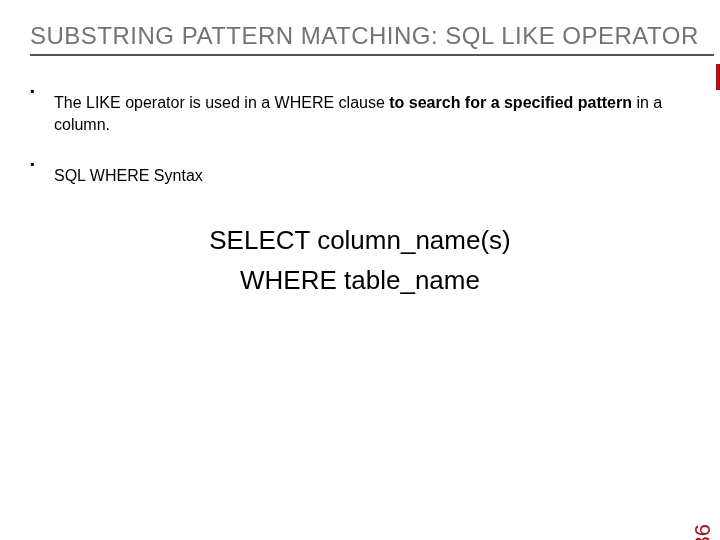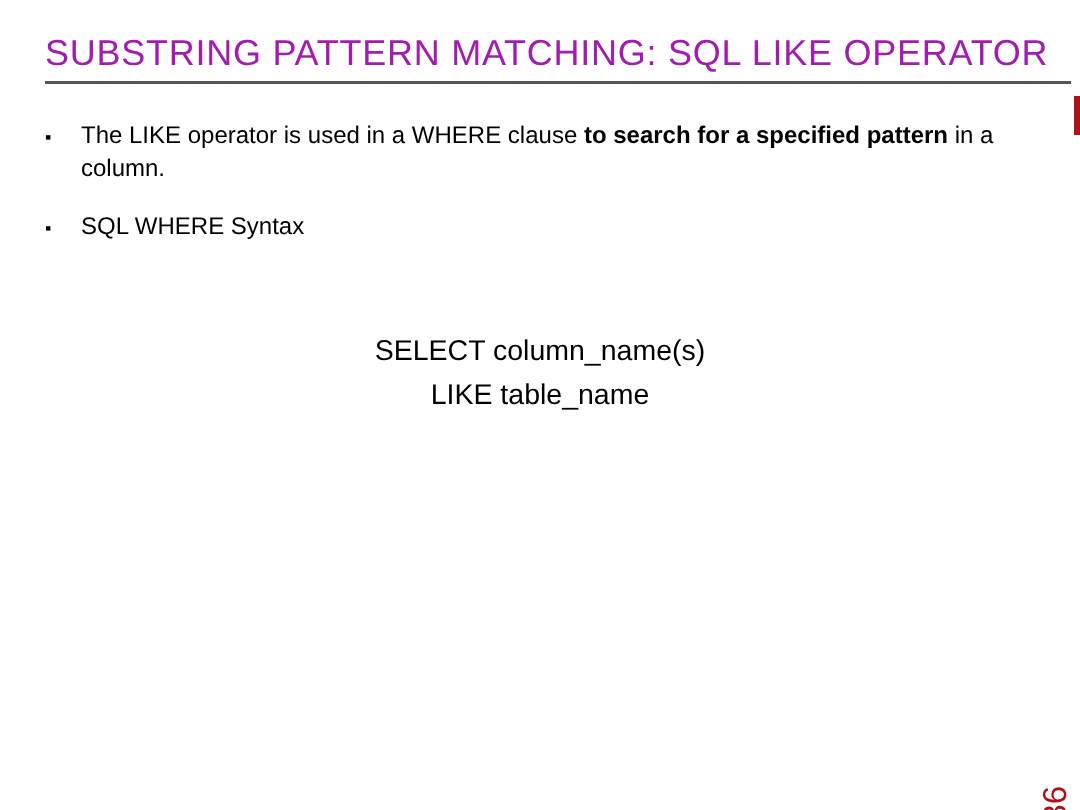--- a/index.html
+++ b/index.html
@@ -20,21 +20,21 @@
   }
   .title {
     position: absolute;
     top: 22px;
     left: 30px;
     right: 6px;
     font-family: Impact, "Arial Black", sans-serif;
     font-weight: 400;
     letter-spacing: 0.5px;
     font-size: 24px;
-    color: #a21caf;
+    color: #737373;
     text-align: left;
     border-bottom: 2px solid #555;
     padding-bottom: 4px;
   }
   .body {
     position: absolute;
     top: 80px;
     left: 30px;
     right: 30px;
   }
@@ -47,31 +47,32 @@
     color: #000;
   }
   .bullet-mark {
     width: 24px;
     flex: 0 0 24px;
     font-size: 12px;
     padding-top: 3px;
   }
   .bullet-text {
     flex: 1;
+    margin-top: 12px;
   }
   .bullet-text .bold {
     font-weight: bold;
   }
   .syntax-block {
     position: absolute;
     top: 220px;
     left: 0;
     right: 0;
     text-align: center;
-    font-size: 19px;
+    font-size: 26px;
     line-height: 1.55;
     color: #000;
     font-family: Arial, Helvetica, sans-serif;
   }
   .page-number {
     position: absolute;
     right: 4px;
     bottom: 16px;
     font-family: Impact, "Arial Black", sans-serif;
     font-size: 22px;
@@ -110,18 +111,18 @@
       <div class="bullet-mark">▪</div>
       <div class="bullet-text">
         <span>SQL WHERE Syntax</span><span class="bold"></span><span></span>
       </div>
     </div>
 
   </div>
 
   <div class="syntax-block">
     <div>SELECT column_name(s)</div>
-    <div>LIKE table_name</div>
+    <div>WHERE table_name</div>
   </div>
 
   <div class="page-number">36</div>
 
 </div>
 
 </body></html>

